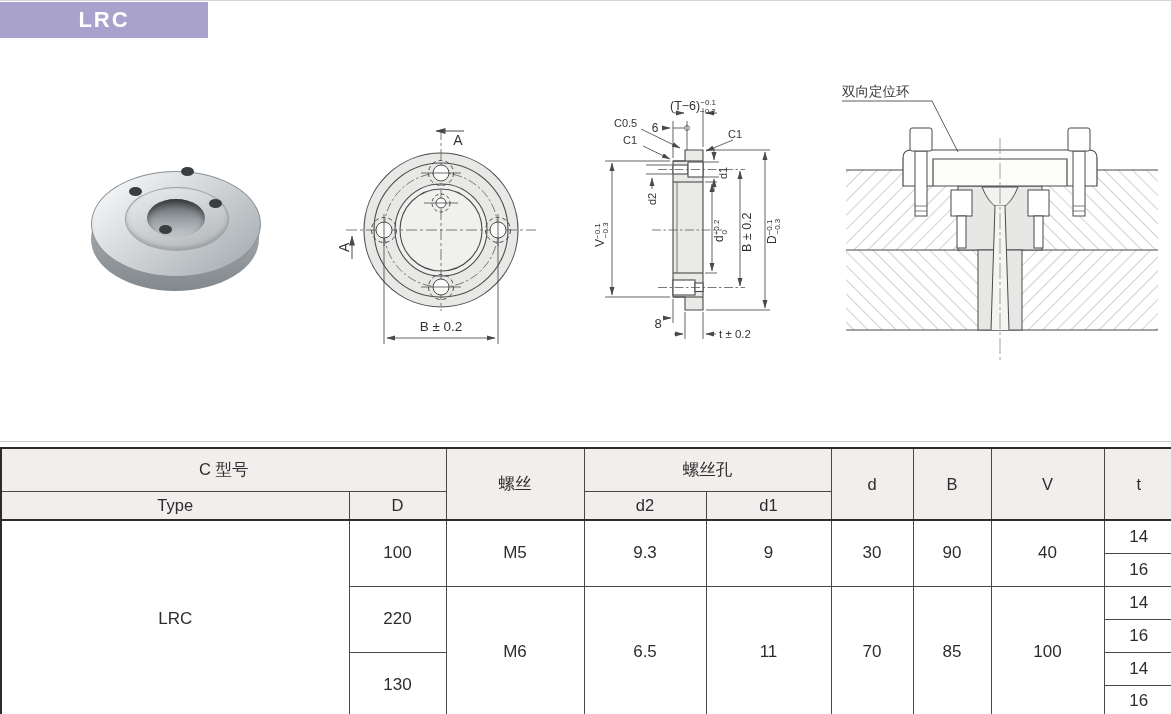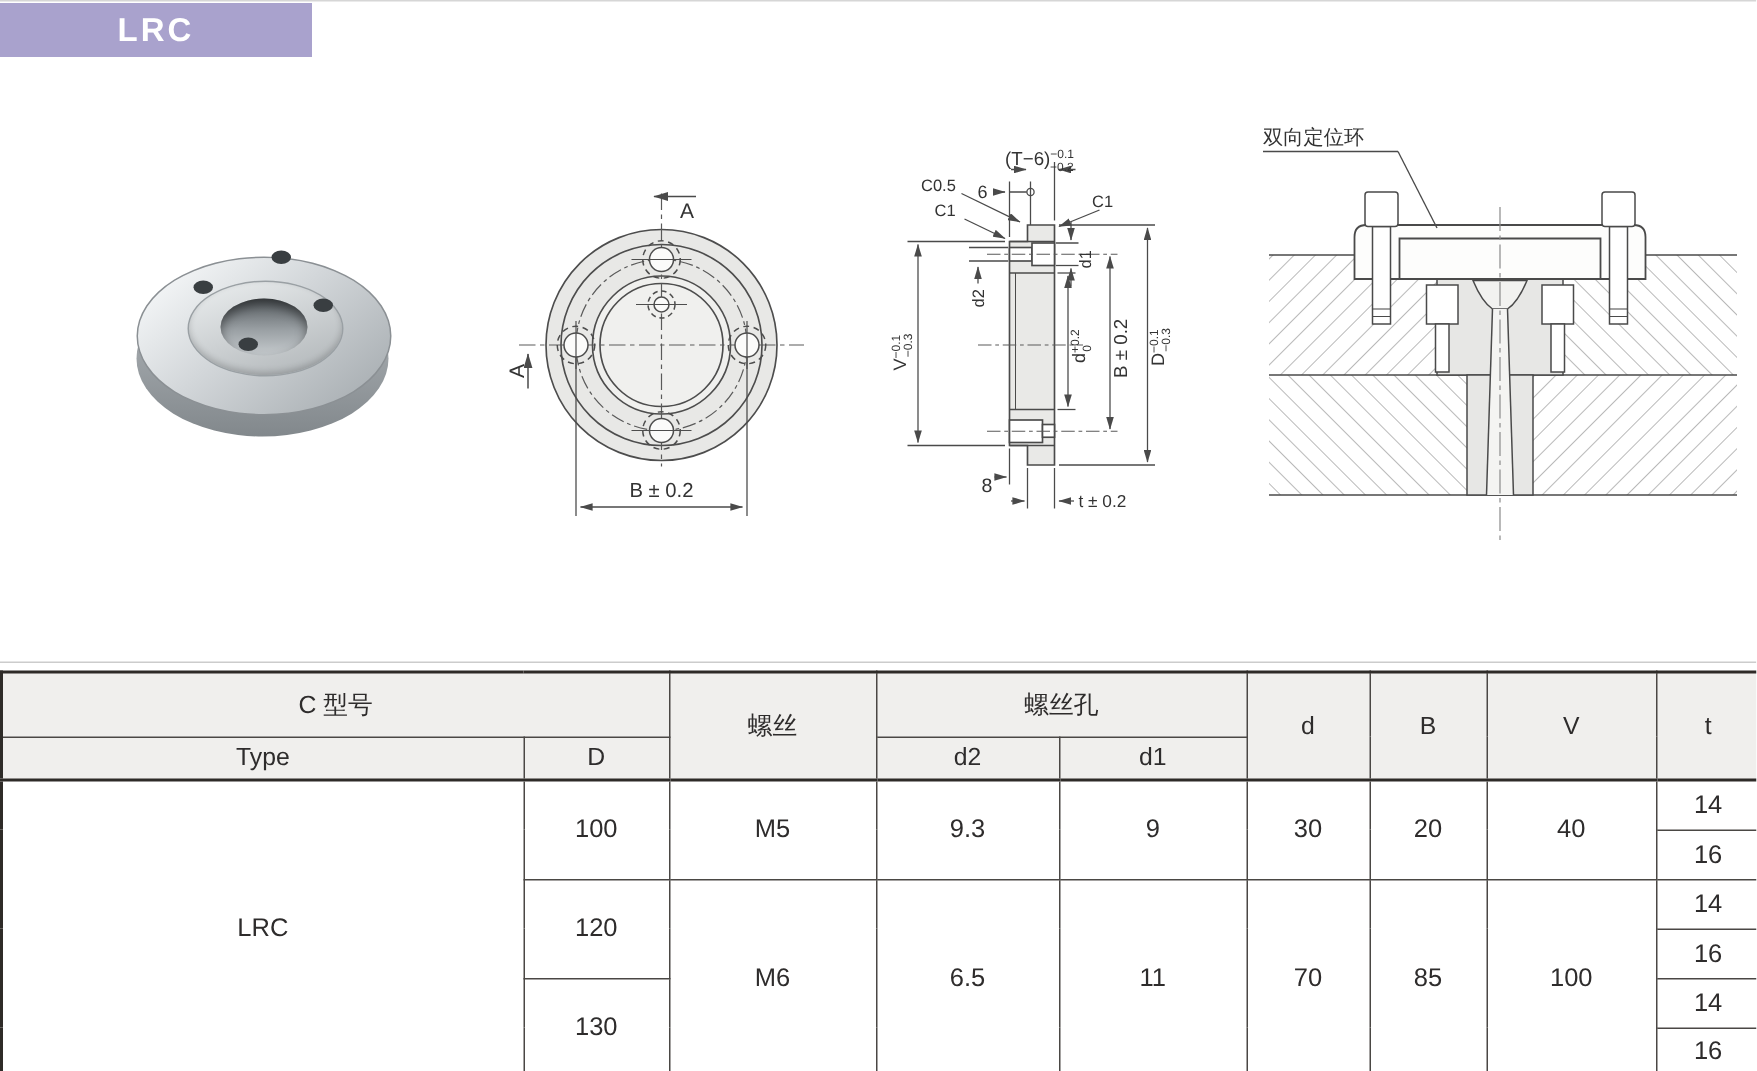--- a/index.html
+++ b/index.html
@@ -297,29 +297,29 @@
         </tr>
       </thead>
       <tbody>
         <tr>
           <td class="type-cell" rowspan="6">LRC</td>
           <td rowspan="2">100</td>
           <td rowspan="2">M5</td>
           <td rowspan="2">9.3</td>
           <td rowspan="2">9</td>
           <td rowspan="2">30</td>
-          <td rowspan="2">20</td>
+          <td rowspan="2">90</td>
           <td rowspan="2">40</td>
           <td>14</td>
         </tr>
         <tr>
           <td>16</td>
         </tr>
         <tr>
-          <td rowspan="2">120</td>
+          <td rowspan="2">220</td>
           <td rowspan="4">M6</td>
           <td rowspan="4">6.5</td>
           <td rowspan="4">11</td>
           <td rowspan="4">70</td>
           <td rowspan="4">85</td>
           <td rowspan="4">100</td>
           <td>14</td>
         </tr>
         <tr>
           <td>16</td>

